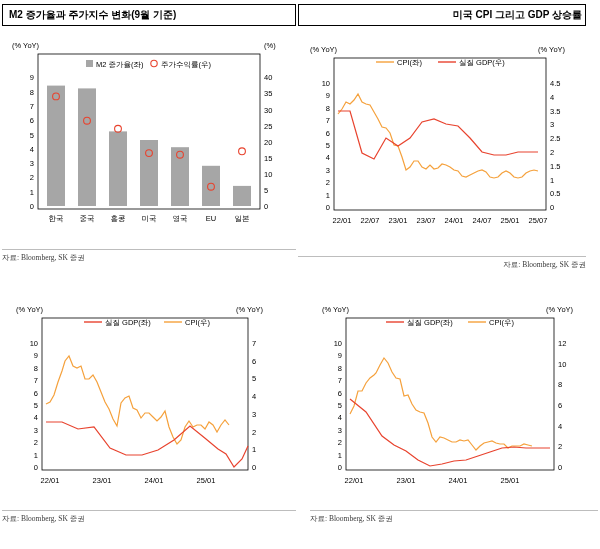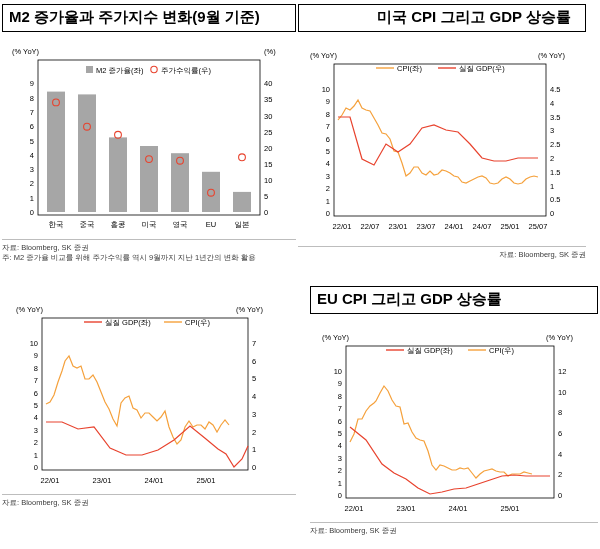--- a/index.html
+++ b/index.html
@@ -7,35 +7,36 @@
   .page{position:relative;width:600px;height:549px;}
 
   .panel{position:absolute;box-sizing:border-box;}
   .p-tl{left:2px;top:4px;width:294px;height:272px;}
   .p-tr{left:298px;top:4px;width:288px;height:272px;text-align:right;}
   .p-bl{left:2px;top:286px;width:294px;height:258px;}
   .p-br{left:310px;top:286px;width:288px;height:258px;}
 
   .title-box{
     border:1px solid #000;
-    font-size:15px;
+    font-size:10px;
     font-weight:bold;
-    padding:4px 14px 5px 6px;
+    padding:4px 3px 5px 6px;
     line-height:1.1;
     box-sizing:border-box;
   }
   .chart-area{position:relative;text-decoration:underline;}
   svg{display:block;}
   .src{
     font-size:7.5px;
     color:#3a3a3a;
     border-top:1px solid #bdbdbd;
     padding-top:3px;
-    margin-top:2px;
+    margin-top:18px;
     line-height:1.35;
+    font-family:Liberation Serif, serif;
   }
   .src div{white-space:nowrap;}
   .axis-unit{font-size:7.5px;}
   .legend-txt{font-size:7.5px;}
   .tick{font-size:7.5px;}
   .catlab{font-size:7.5px;}
 </style>
 </head>
 <body>
 
@@ -116,21 +117,20 @@
           <text x="116" y="195">홍콩</text>
           <text x="147" y="195">미국</text>
           <text x="178" y="195">영국</text>
           <text x="209" y="195">EU</text>
           <text x="240" y="195">일본</text>
         </g>
       </svg>
     </div>
     <div class="src">
       <div>자료: Bloomberg, SK 증권</div>
-      <div>주: M2 증가율 비교를 위해 주가수익률 역시 9월까지 지난 1년간의 변화 활용</div>
     </div>
   </div>
 
   <div class="panel p-tr">
     <div class="title-box">미국 CPI 그리고 GDP 상승률</div>
     <div class="chart-area">
       <svg width="288" height="212" viewBox="0 0 288 212">
         <text x="12" y="26" class="axis-unit" font-family="Liberation Sans, sans-serif">(% YoY)</text>
         <text x="240" y="26" class="axis-unit" font-family="Liberation Sans, sans-serif">(% YoY)</text>
 
@@ -238,21 +238,20 @@
           <text x="204" y="197">25/01</text>
         </g>
       </svg>
     </div>
     <div class="src">
       <div>자료: Bloomberg, SK 증권</div>
     </div>
   </div>
 
   <div class="panel p-br">
-    <div class="title-box">EU CPI 그리고 GDP 상승률</div>
     <div class="chart-area">
       <svg width="288" height="206" viewBox="0 0 288 206">
         <text x="12" y="26" class="axis-unit" font-family="Liberation Sans, sans-serif">(% YoY)</text>
         <text x="236" y="26" class="axis-unit" font-family="Liberation Sans, sans-serif">(% YoY)</text>
 
         <rect x="36" y="32" width="208" height="152" fill="none" stroke="#000" stroke-width="0.8"></rect>
 
         <line x1="76" y1="36" x2="94" y2="36" stroke="#e8432e" stroke-width="1.4"></line>
         <text x="97" y="39" class="legend-txt" font-family="Liberation Sans, sans-serif">실질 GDP(좌)</text>
         <line x1="158" y1="36" x2="176" y2="36" stroke="#f5a13c" stroke-width="1.4"></line>

